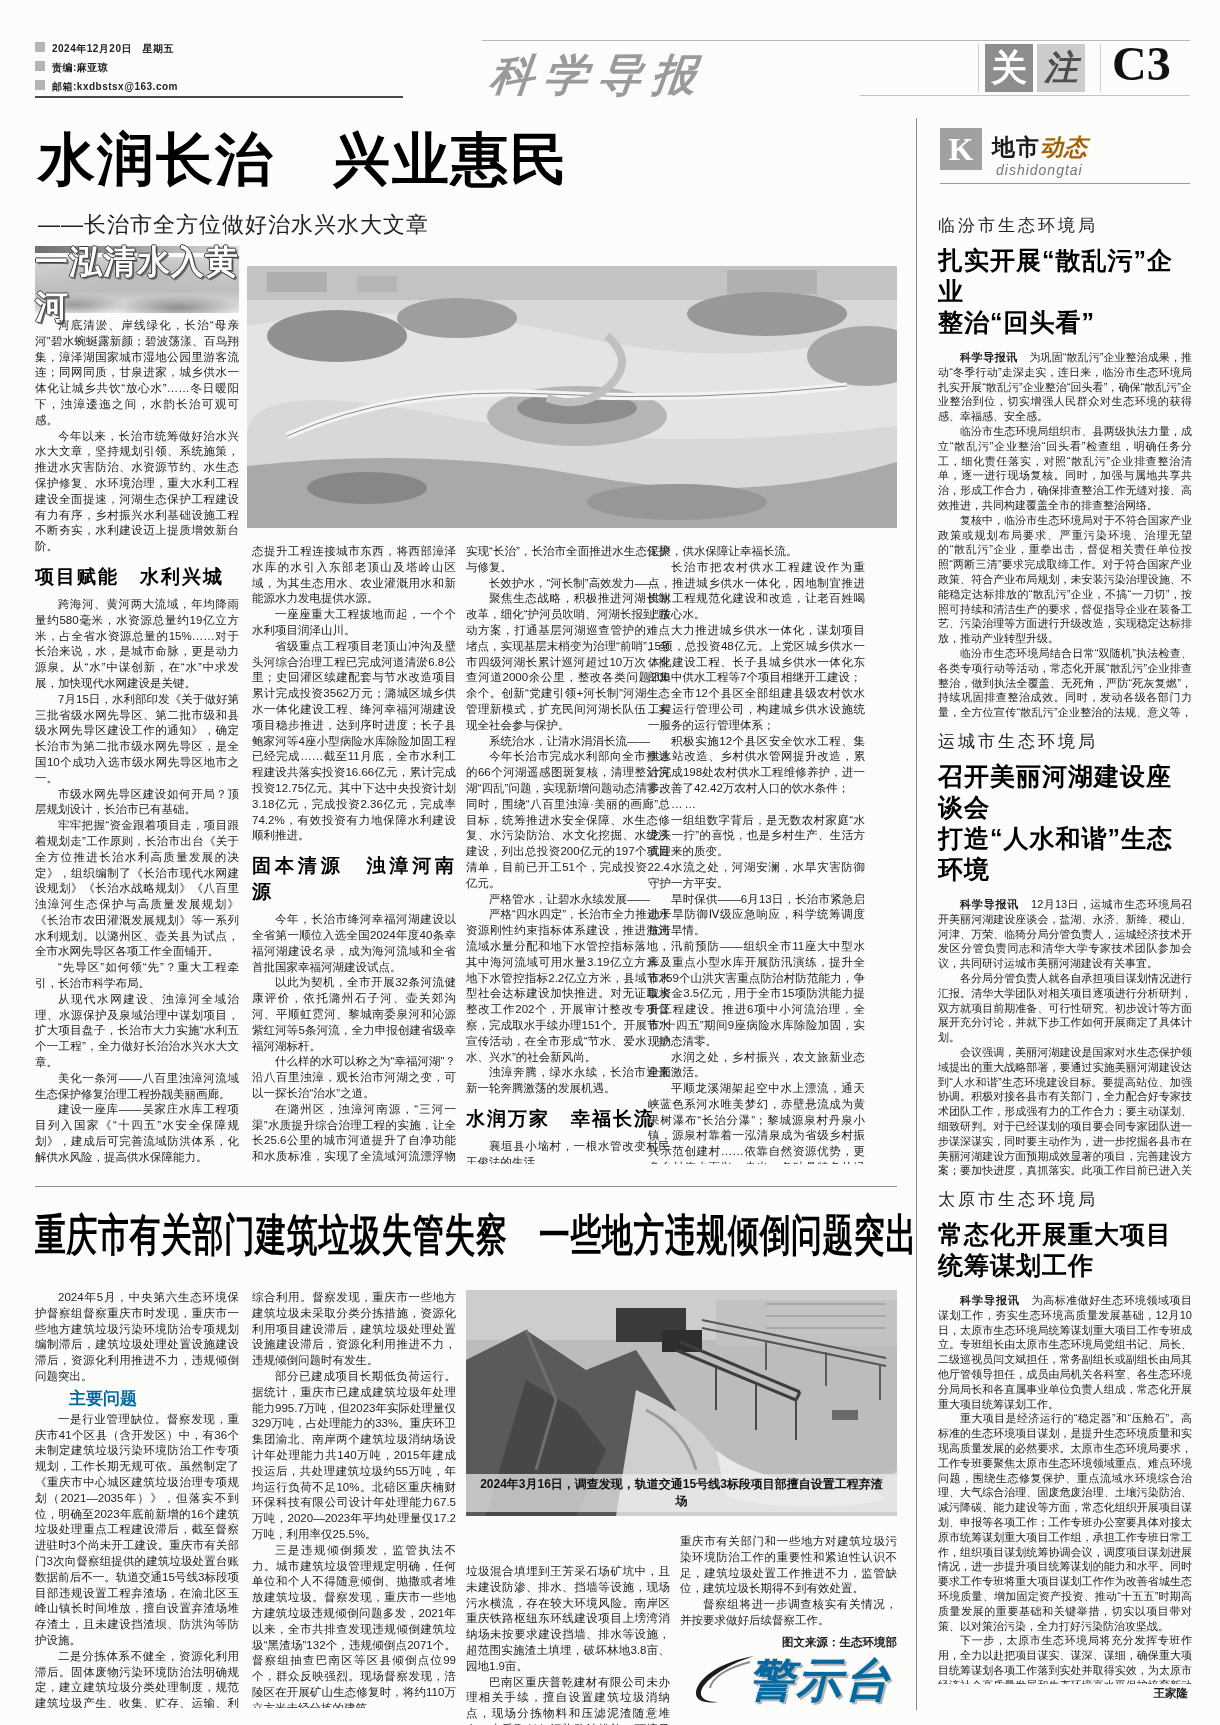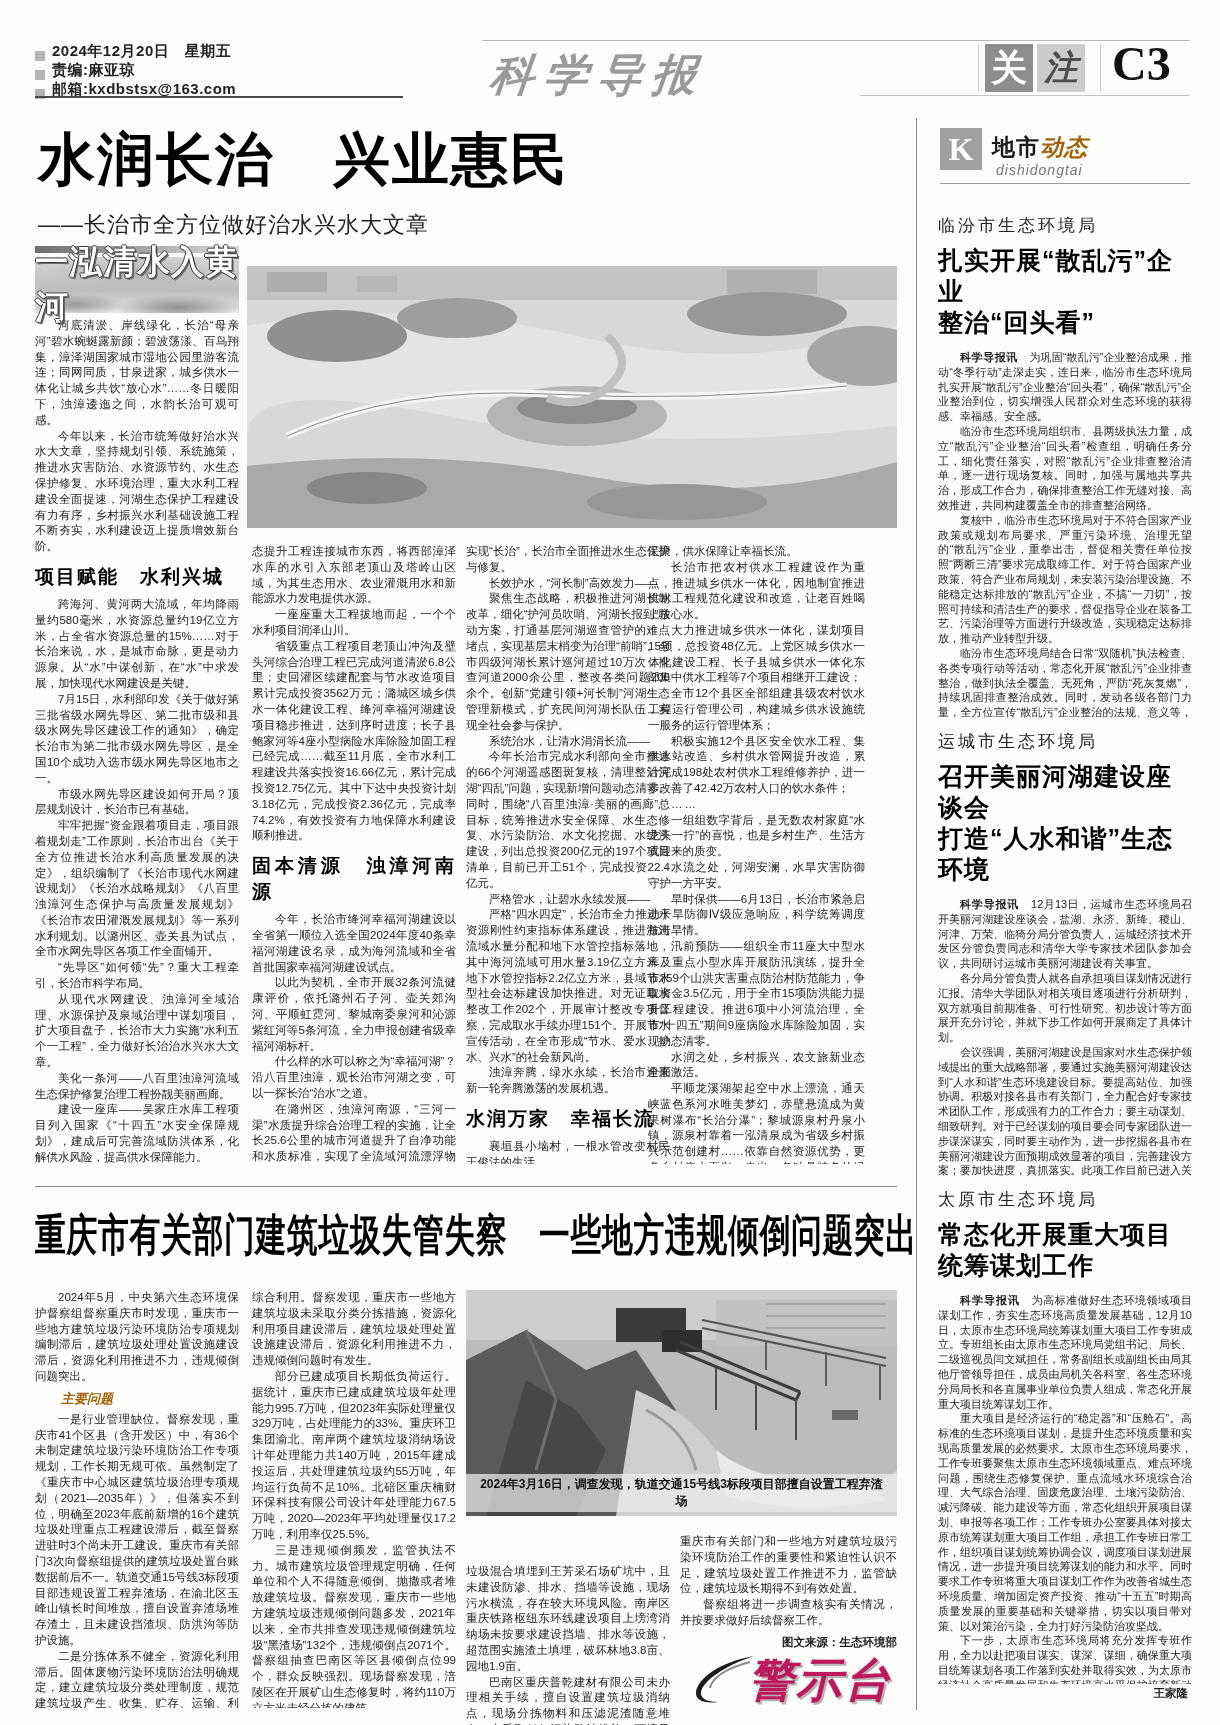--- a/index.html
+++ b/index.html
@@ -2,21 +2,21 @@
 <html><head>
 <meta charset="utf-8">
 <style>
   * { margin:0; padding:0; box-sizing:border-box; }
   html,body { width:1220px; height:1725px; background:#fbfbf9; font-family:"Liberation Sans",sans-serif; color:#1b1b1b; }
   .page { position:relative; width:1220px; height:1725px; overflow:hidden; background:#fcfcfa; }
 
   
   .top-hairline { position:absolute; left:482px; top:40px; width:708px; height:1px; background:#b9b9b9; }
   .hdr-left { position:absolute; left:35px; top:42px; width:370px; }
-  .hdr-row { display:flex; align-items:flex-end; height:19px; font-size:15px; font-weight:700; color:#222; letter-spacing:.5px; }
+  .hdr-row { display:flex; align-items:flex-start; height:19px; font-size:10px; font-weight:700; color:#222; letter-spacing:.5px; }
   .sq { display:inline-block; width:10px; height:10px; background:#b5b5b5; margin-right:7px; }
   .hdr-underline { position:absolute; left:35px; top:96px; width:368px; height:2px; background:#4a4a4a; }
   .masthead { position:absolute; left:490px; top:46px; width:330px; font-family:"Liberation Serif",serif; font-style:italic; font-weight:700; font-size:44px; color:#9a9a9a; letter-spacing:10px; transform:skewX(-6deg); }
   .sec-box1 { position:absolute; left:985px; top:44px; width:48px; height:48px; background:#8d8d8d; color:#fff; font-weight:900; font-size:36px; text-align:center; line-height:48px; }
   .sec-box2 { position:absolute; left:1037px; top:44px; width:48px; height:48px; background:#cccccc; color:#4e4e4e; font-weight:900; font-style:italic; font-size:34px; text-align:center; line-height:48px; font-family:"Liberation Serif",serif; }
   .sec-v1 { position:absolute; left:978px; top:44px; width:1px; height:48px; background:#cfcfcf; }
   .sec-v2 { position:absolute; left:1100px; top:44px; width:1px; height:48px; background:#cfcfcf; }
   .page-no { position:absolute; left:1112px; top:36px; font-family:"Liberation Serif",serif; font-weight:900; font-size:48px; color:#111; }
   .hdr-underline2 { position:absolute; left:860px; top:95px; width:330px; height:1px; background:#c3c3c3; }
 
@@ -30,40 +30,40 @@
       radial-gradient(ellipse 120px 30px at 50% 30%, #b9b9b9 0%, rgba(185,185,185,0) 75%),
       linear-gradient(180deg,#d6d6d6 0%,#bdbdbd 60%,#e7e7e7 100%);
       display:flex; align-items:center; justify-content:center; }
   .banner span { font-size:33px; font-weight:900; color:#fff; letter-spacing:1px;
       text-shadow:1px 0 #3c3c3c,-1px 0 #3c3c3c,0 1px #3c3c3c,0 -1px #3c3c3c,2px 2px 0 #6d6d6d; }
   .photo-main { position:absolute; left:247px; top:266px; width:650px; height:262px; background:#d9d9d9; overflow:hidden; }
   .col { position:absolute; overflow:hidden; text-align:justify; font-size:11.5px; line-height:15.8px; color:#1c1c1c; }
   .col p { text-indent:2em; }
   .col p.cont { text-indent:0; }
   .col p.sub { text-indent:0; font-size:19px; font-weight:900; letter-spacing:2px; line-height:26px; margin:9px 0 7px; color:#000; }
-  .col p.sub2 { text-indent:2em; font-size:13px; font-weight:900; line-height:22px; margin:3px 0 2px; color:#a16207;font-style:italic; }
+  .col p.sub2 { text-indent:2em; font-size:17px; font-weight:900; line-height:22px; margin:3px 0 2px; color:#0369a1; }
   .col p.credit { text-align:right; font-weight:900; text-indent:0; margin-top:6px; }
   .col p.dots { text-indent:2em; letter-spacing:2px; }
   .c1 { left:35px;  top:318px; width:204px; height:846px; }
   .c2 { left:252px; top:544px; width:204px; height:620px; }
   .c3 { left:466px; top:544px; width:204px; height:620px; }
   .c4 { left:648px; top:544px; width:217px; height:620px; }
 
   .divider-h { position:absolute; left:35px; top:1186px; width:862px; height:1px; background:#8f8f8f; }
 
   
   .b-title { position:absolute; left:35px; top:1206px; width:862px; font-size:44px; font-weight:900; color:#000; white-space:nowrap; transform:scaleX(.70); transform-origin:left center; letter-spacing:1px; }
   .bc1 { left:35px;  top:1290px; width:204px; height:418px; }
   .bc2 { left:252px; top:1290px; width:204px; height:418px; }
   .bc3 { left:466px; top:1564px; width:204px; height:174px; }
   .bc4 { left:680px; top:1534px; width:217px; height:120px; }
   .photo-bottom { position:absolute; left:466px; top:1290px; width:431px; height:226px; background:#b8b8b8; overflow:hidden; }
   .photo-cap { position:absolute; left:0; bottom:4px; width:100%; text-align:center; font-size:12px; font-weight:700; color:#111; background:rgba(235,235,235,.72); padding:2px 10px; }
   .warn-logo { position:absolute; left:690px; top:1648px; width:207px; height:62px; }
-  .warn-text { position:absolute; left:58px; top:2px; font-size:46px; font-weight:900; font-style:italic; color:#be185d; letter-spacing:2px;
+  .warn-text { position:absolute; left:58px; top:2px; font-size:46px; font-weight:900; font-style:italic; color:#0369a1; letter-spacing:2px;
       text-shadow:2px 2px 0 #b5b5b5, -1px -1px 0 #e8e8e8; font-family:Liberation Serif, serif; }
 
   
   .side-vline { position:absolute; left:916px; top:118px; width:1px; height:1592px; background:#8a8a8a; }
   .k-logo { position:absolute; left:940px; top:128px; width:250px; height:56px; border-bottom:1px solid #9a9a9a; }
   .k-box { position:absolute; left:0; top:0; width:42px; height:42px; background:#a0a0a0; color:#fff; font-family:"Liberation Serif",serif; font-weight:900; font-size:32px; text-align:center; line-height:42px; }
   .k-title { position:absolute; left:52px; top:4px; font-size:23px; font-weight:900; color:#1a1a1a; letter-spacing:1px; }
   .k-title .it { font-style:italic; color:#a16207; }
   .k-pinyin { position:absolute; left:56px; top:34px; font-style:italic; font-size:14px; color:#777; letter-spacing:1px; }
   .sb-art { position:absolute; left:938px; width:254px; overflow:hidden; }

